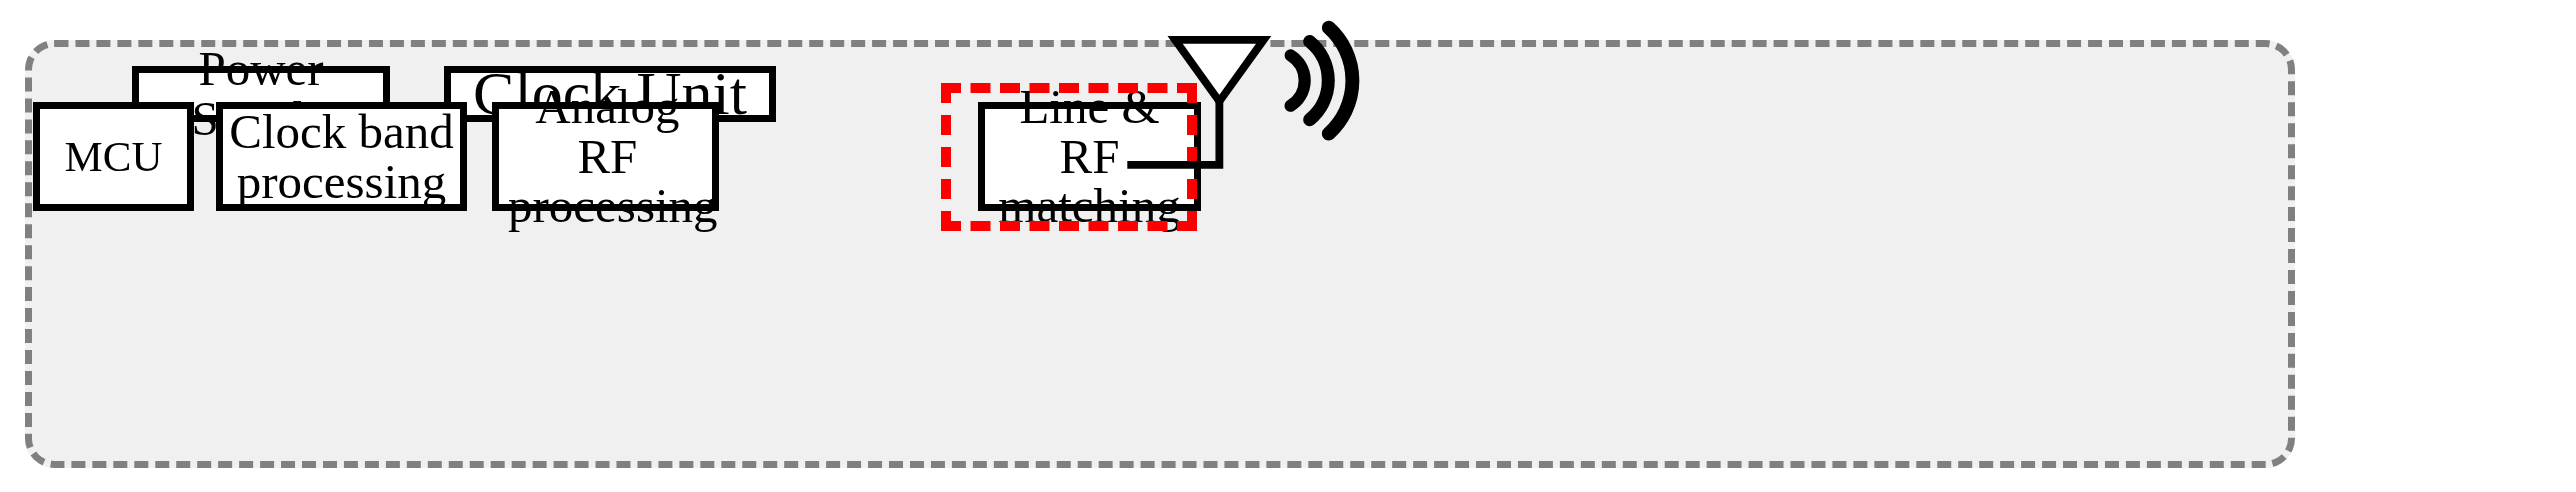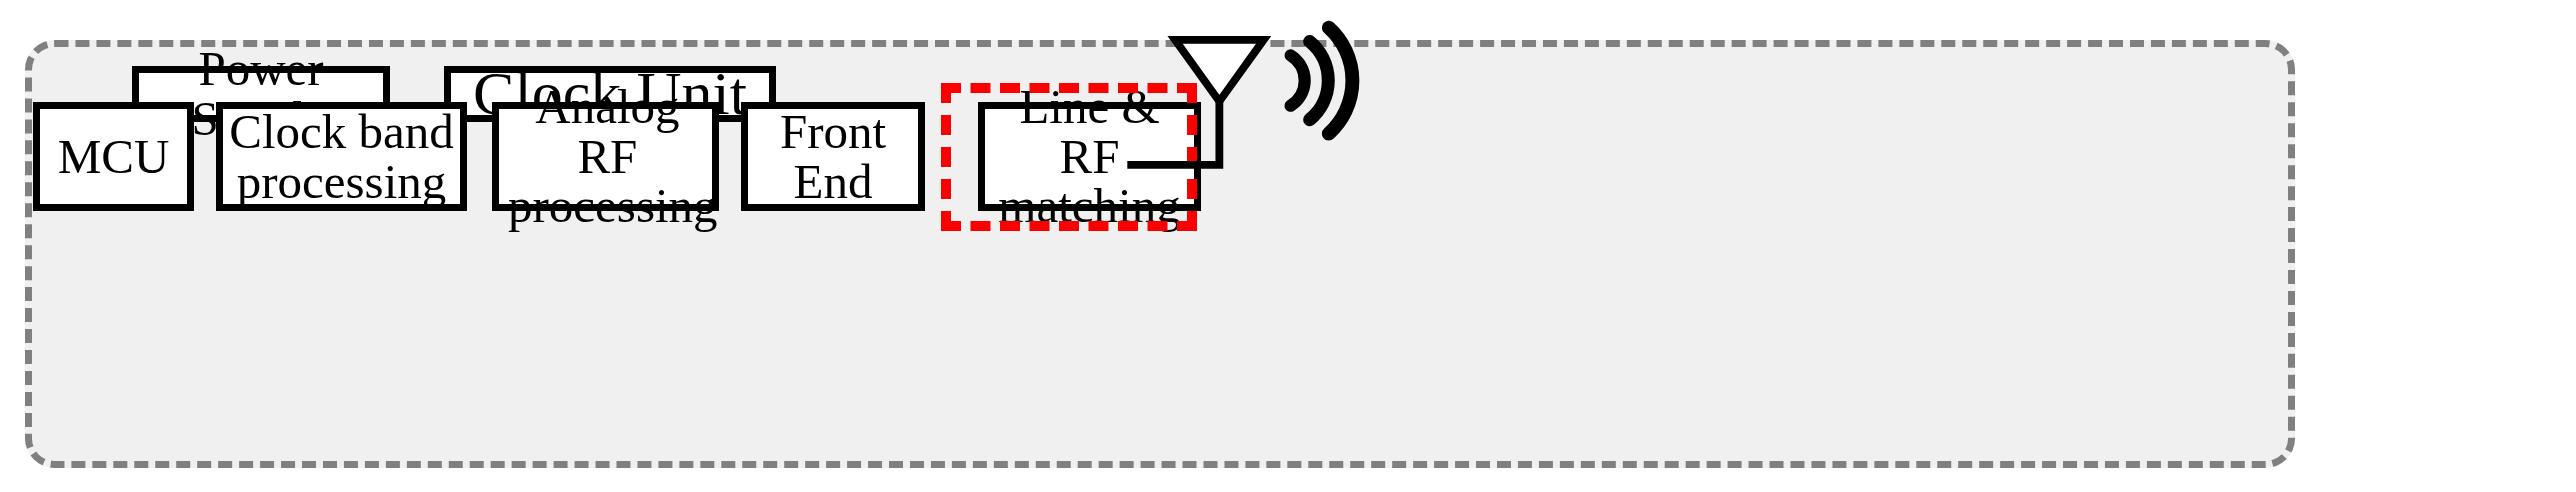--- a/index.html
+++ b/index.html
@@ -67,21 +67,21 @@
     height: 56px;
     font-size: 62px;
   }
 
   
   .block-mcu {
     left: 33px;
     top: 102px;
     width: 161px;
     height: 109px;
-    font-size: 49px;
+    font-size: 43px;
     justify-content: center;
   }
   .block-baseband {
     left: 216px;
     top: 102px;
     width: 251px;
     height: 109px;
     font-size: 49px;
   }
   .block-analog-rf {
@@ -158,23 +158,20 @@
   <div class="block block-baseband">
     <span class="block-label">Clock band
 processing</span>
   </div>
 
   <div class="block block-analog-rf">
     <span class="block-label">Analog RF
 processing</span>
   </div>
 
-  <div class="block block-front-end">
-    <span class="block-label">Front End</span>
-  </div>
 
   <div class="block block-line-rf-matching">
     <span class="block-label">Line &amp; RF
 matching</span>
   </div>
 
   <div class="highlight-box"></div>
 
   <div class="antenna-group">
     <svg viewBox="0 0 266 220" preserveAspectRatio="none">

